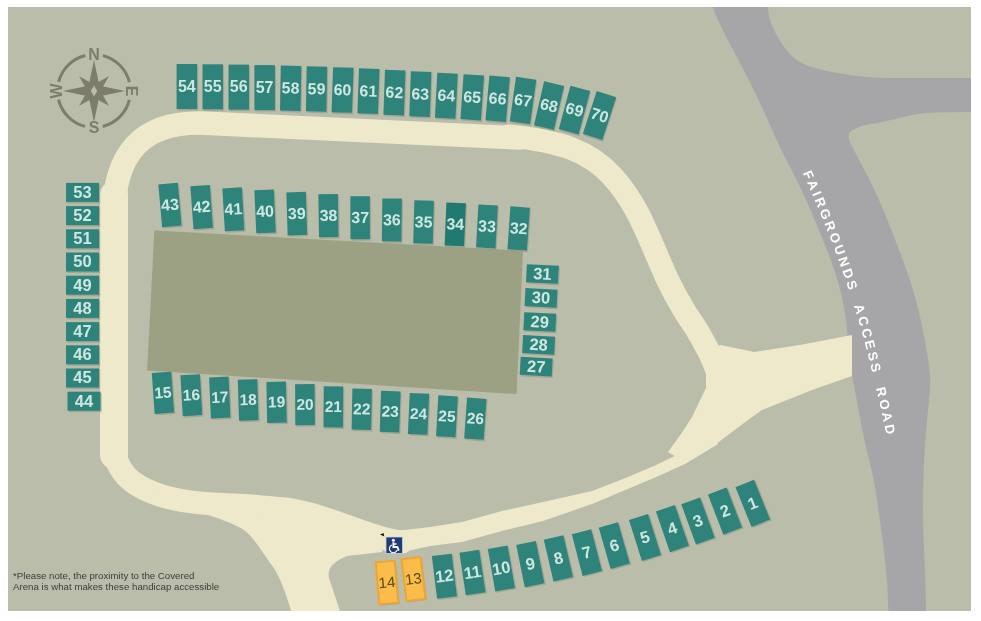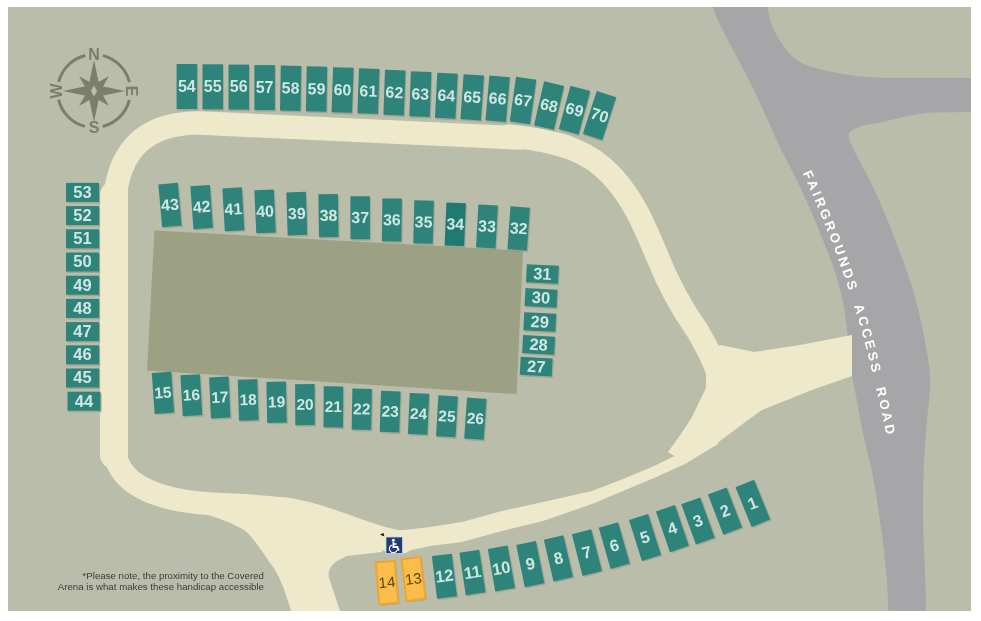--- a/index.html
+++ b/index.html
@@ -491,16 +491,16 @@
 <g stroke="#ffffff" fill="none">
 <circle cx="7.4" cy="3.2" r="1.55" fill="#ffffff" stroke="none"></circle>
 <path d="M 7.4,5.2 L 7.4,10 L 11.3,10 L 12.8,13.6" stroke-width="1.9"></path>
 <path d="M 7.4,7 L 10.6,7" stroke-width="1.4"></path>
 <path d="M 5.9,8 A 4,4 0 1 0 11.2,12.9" stroke-width="1.2"></path>
 </g>
 </g>
 </g>
 </svg>
 
-<div style="position:absolute;left:24px;top:570px;width:240px;text-align:right;white-space:nowrap;
+<div style="position:absolute;left:13px;top:570px;width:240px;text-align:left;white-space:nowrap;
 font-family:'Liberation Sans',sans-serif;font-size:9.7px;line-height:11px;color:#3c3c3c;">
 *Please note, the proximity to the Covered<br>Arena is what makes these handicap accessible</div>
 </div>
 
 </body></html>

